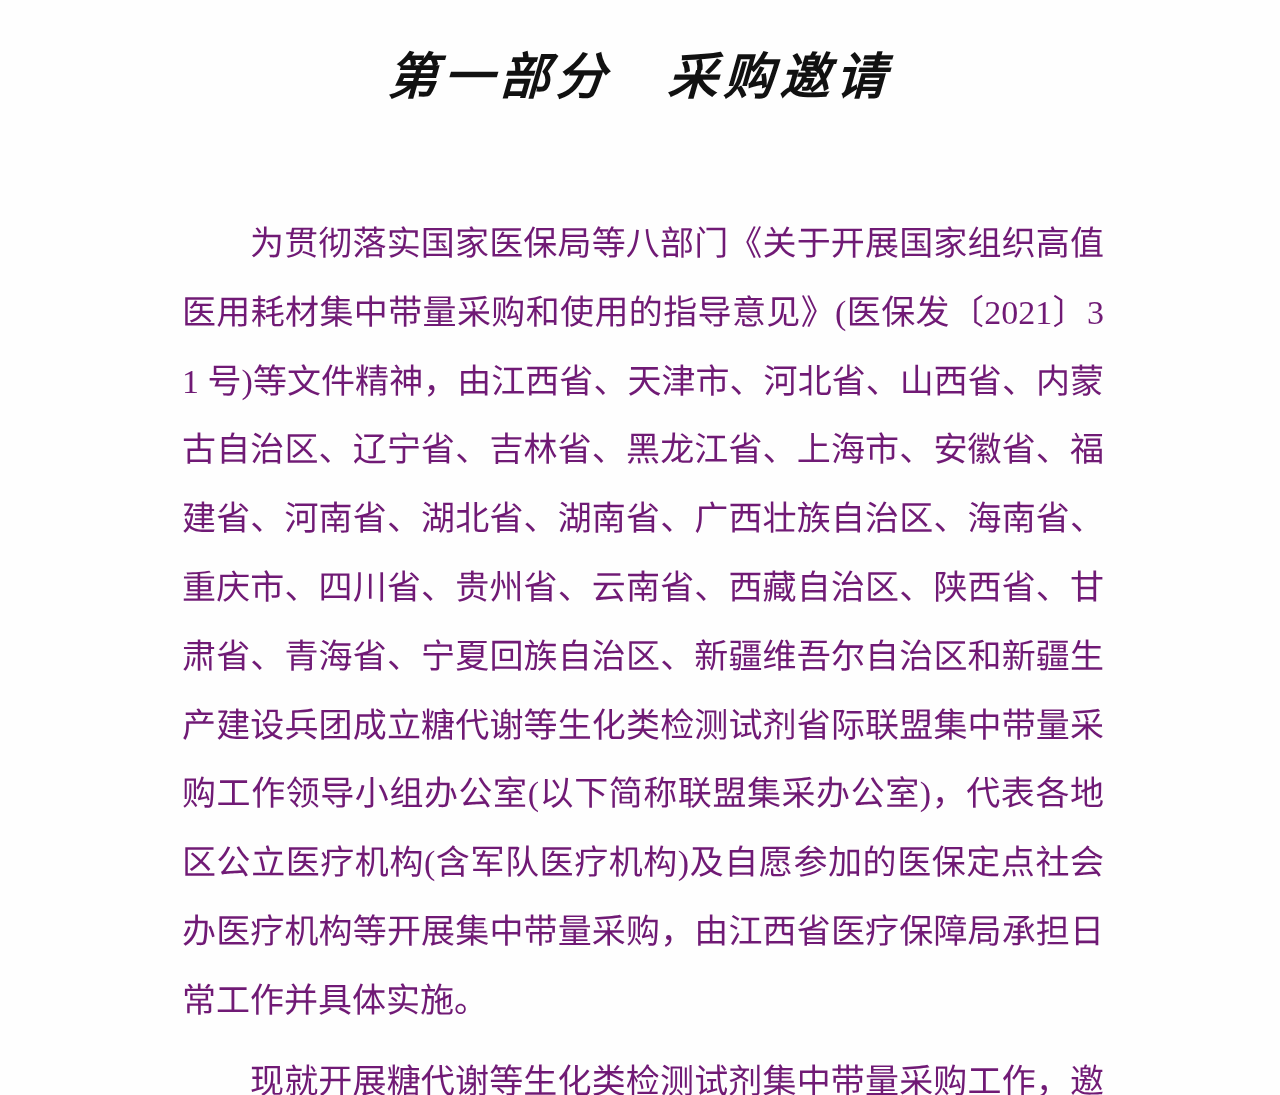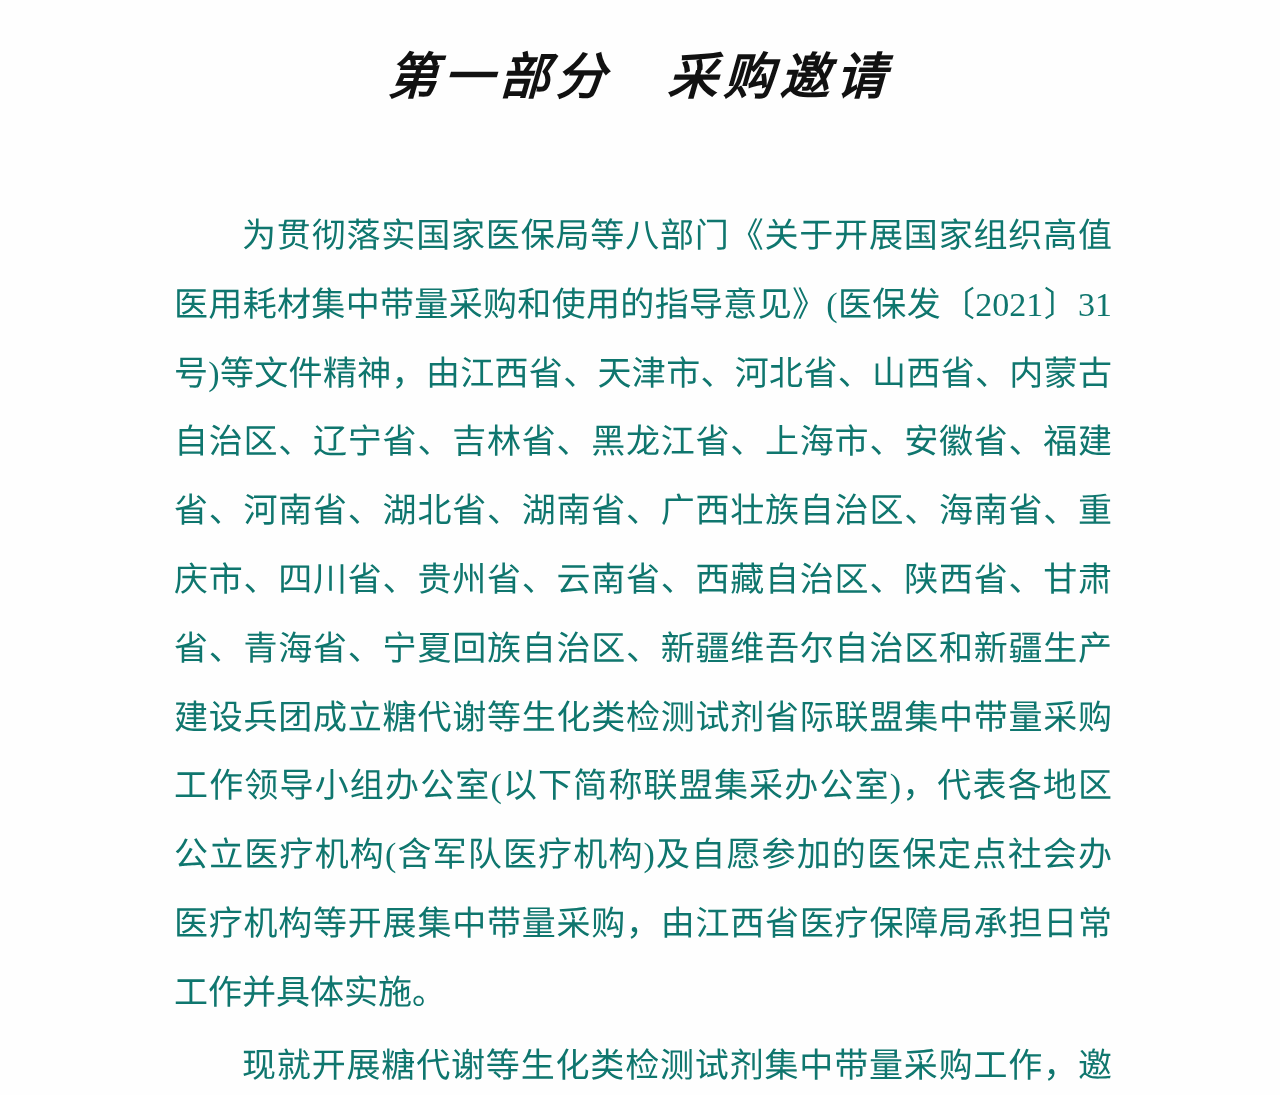--- a/index.html
+++ b/index.html
@@ -31,27 +31,27 @@
     transform: skewX(-2deg);
     margin: 0;
   }
   .doc-body {
     position: absolute;
     left: 170px;
     top: 198px;
     width: 946px;
   }
   .doc-body p {
-    margin: 4px;
+    margin: 12px;
     font-size: 34px;
     line-height: 68.8px;
     text-align: justify;
     text-justify: inter-ideograph;
     text-indent: 2em;
-    color: #0f766e;
+    color: #701a75;
     word-break: break-all;
   }
 </style>
 </head>
 <body>
 
 <div class="page">
   <h1 class="doc-title">第一部分　采购邀请</h1>
 
   <div class="doc-body">

